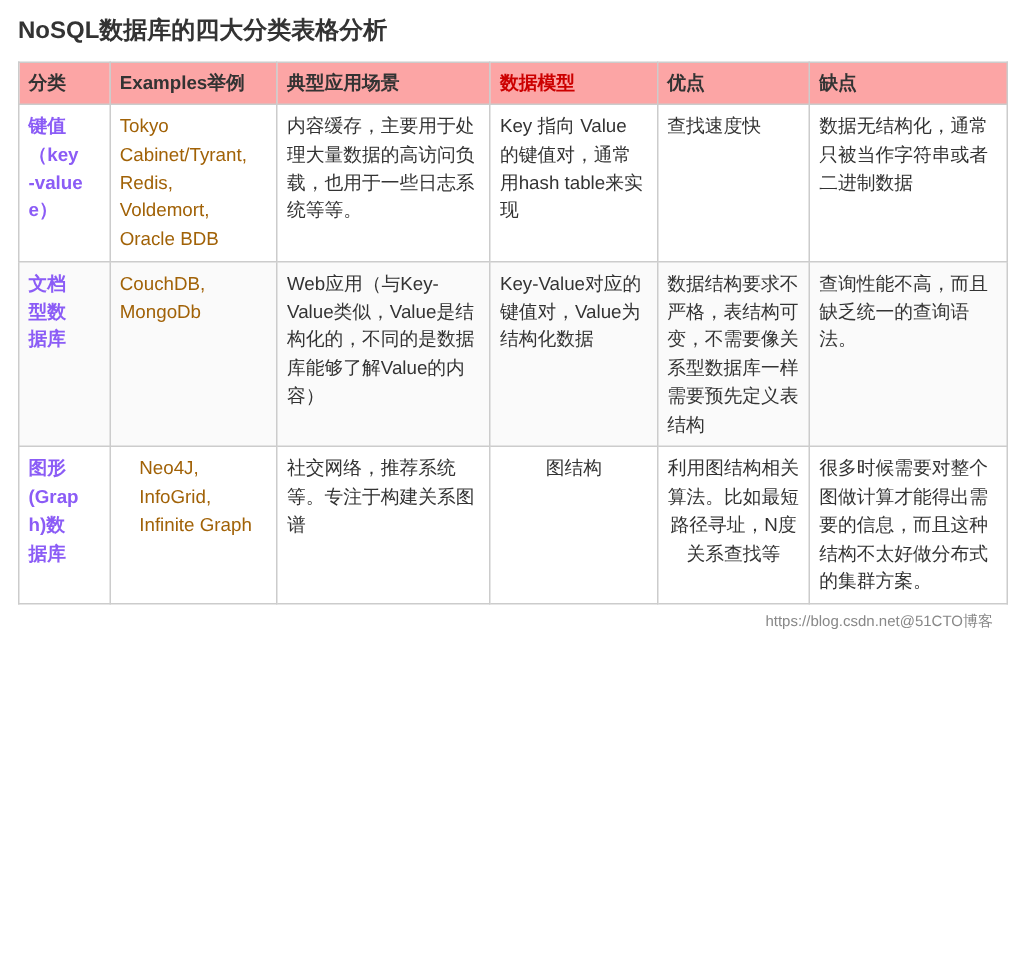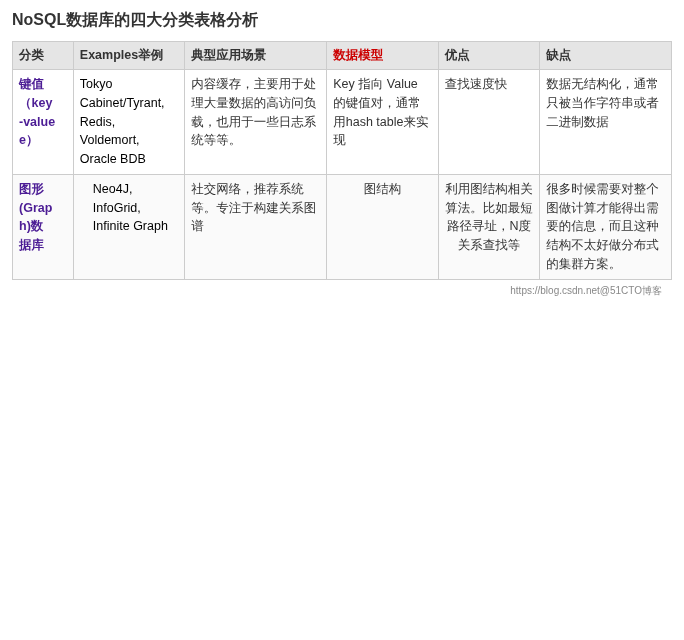--- a/index.html
+++ b/index.html
@@ -18,44 +18,44 @@
       color: #333;
       margin-bottom: 10px;
       font-family: "Microsoft YaHei", Arial, sans-serif;
     }
     table {
       width: 100%;
       border-collapse: collapse;
       font-size: 12.5px;
     }
     th {
-      background: #e5e5e5;
+      background: #fca5a5;
       border: 1px solid #ccc;
       padding: 5px 6px;
       text-align: left;
       font-weight: bold;
       color: #333;
     }
     th.highlight {
       color: #c00;
       font-weight: bold;
     }
     td {
       border: 1px solid #ccc;
       padding: 5px 6px;
       vertical-align: top;
       line-height: 1.5;
     }
     td.category {
       font-weight: bold;
       white-space: pre-line;
-      color: #4c1d95;
+      color: #8b5cf6;
     }
     td.examples {
-      color: #000000;
+      color: #a16207;
     }
     .watermark {
       text-align: right;
       color: #888;
       font-size: 10px;
       margin-top: 4px;
       padding-right: 10px;
     }
     tr:nth-child(odd) td {
       background: #fff;
@@ -86,20 +86,30 @@
 （key
 -value
 e）</td>
         <td class="examples" style="width: 110px;">Tokyo Cabinet/Tyrant, Redis, Voldemort, Oracle BDB</td>
         <td style="width: 140px;">内容缓存，主要用于处理大量数据的高访问负载，也用于一些日志系统等等。</td>
         <td style="width: 110px;">Key 指向 Value 的键值对，通常用hash table来实现</td>
         <td style="width: 100px;">查找速度快</td>
         <td style="width: 130px;">数据无结构化，通常只被当作字符串或者二进制数据</td>
       </tr>
       <tr>
+        <td class="category" style="width: 60px;">文档
+型数
+据库</td>
+        <td class="examples" style="width: 110px;">CouchDB, MongoDb</td>
+        <td style="width: 140px;">Web应用（与Key-Value类似，Value是结构化的，不同的是数据库能够了解Value的内容）</td>
+        <td style="width: 110px;">Key-Value对应的键值对，Value为结构化数据</td>
+        <td style="width: 100px;">数据结构要求不严格，表结构可变，不需要像关系型数据库一样需要预先定义表结构</td>
+        <td style="width: 130px;">查询性能不高，而且缺乏统一的查询语法。</td>
+      </tr>
+      <tr>
         <td class="category" style="width: 60px;">图形
 (Grap
 h)数
 据库</td>
         <td class="examples" style="width: 110px; padding-left: 19px;">Neo4J, InfoGrid, Infinite Graph</td>
         <td style="width: 140px;">社交网络，推荐系统等。专注于构建关系图谱</td>
         <td style="width: 110px; text-align: center;">图结构</td>
         <td style="width: 100px; text-align: center;">利用图结构相关算法。比如最短路径寻址，N度关系查找等</td>
         <td style="width: 130px;">很多时候需要对整个图做计算才能得出需要的信息，而且这种结构不太好做分布式的集群方案。</td>
       </tr>

